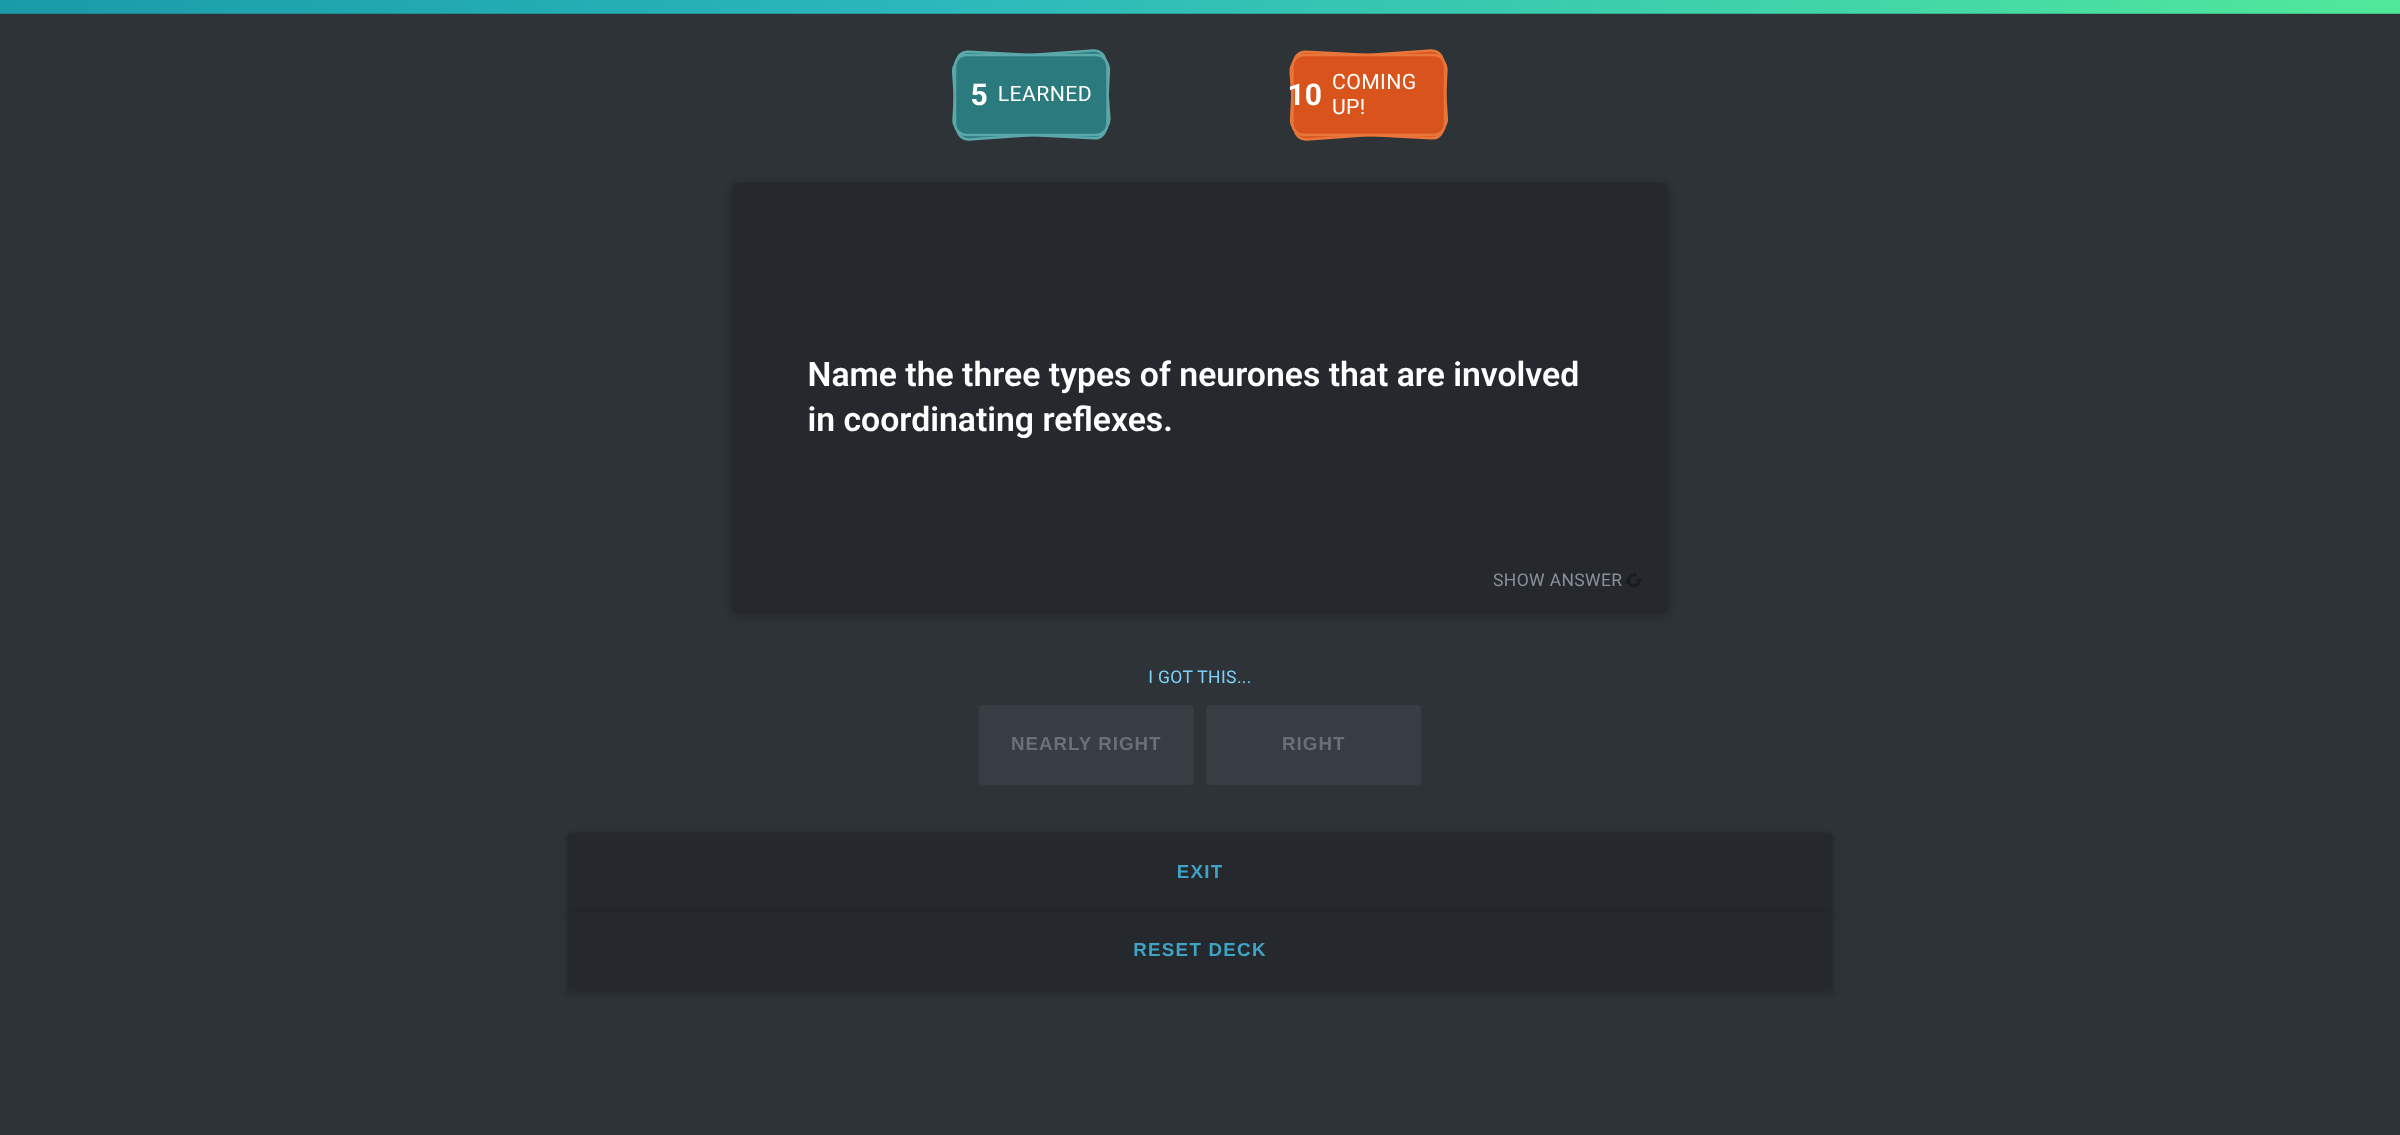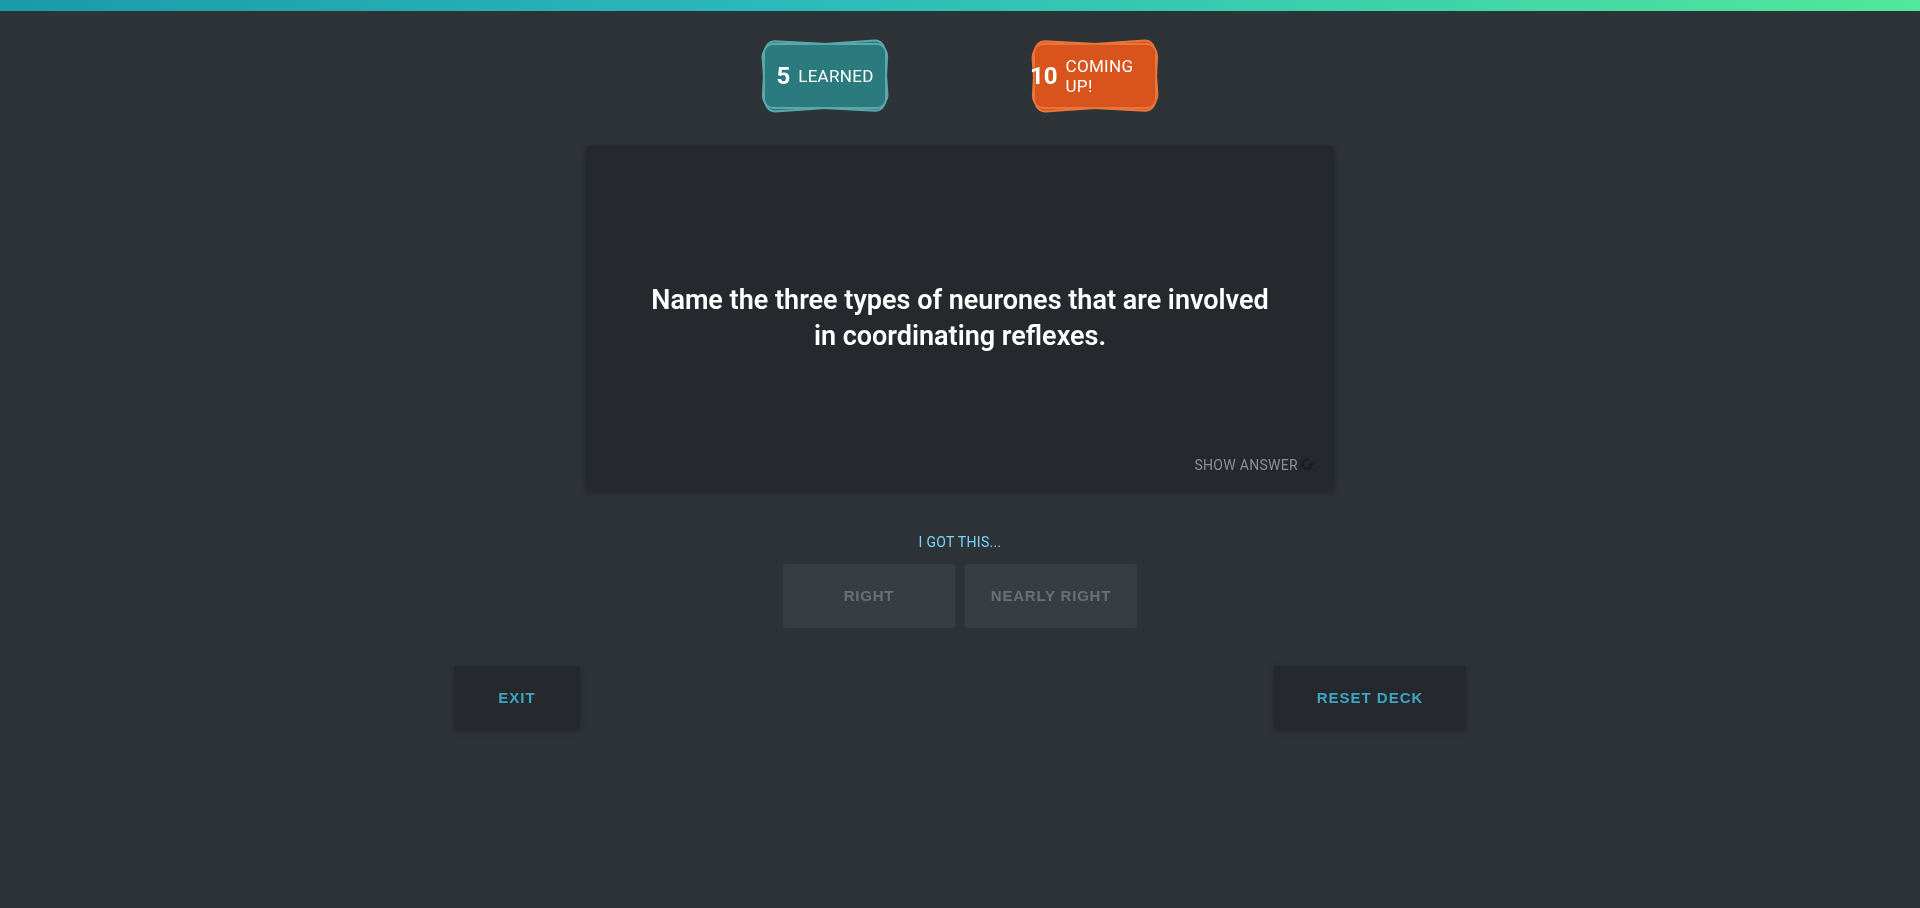--- a/index.html
+++ b/index.html
@@ -112,21 +112,20 @@
       align-items: center;
       justify-content: center;
       padding: 40px 60px;
       box-shadow: 0 2px 8px rgba(0,0,0,0.3);
     }
     
     .flashcard-question {
       color: #ffffff;
       font-size: 27px;
       font-weight: 600;
-      text-align: center;
       line-height: 1.35;
     }
     
     .show-answer {
       position: absolute;
       bottom: 16px;
       right: 18px;
       display: flex;
       align-items: center;
       color: #8a9099;
@@ -171,20 +170,21 @@
       align-items: center;
       justify-content: center;
       text-align: center;
       line-height: 1.3;
     }
     
     .bottom-row {
       width: 1012px;
       display: flex;
       justify-content: space-between;
+      flex-direction: column;
     }
     
     .action-btn {
       height: 63px;
       background-color: #25292e;
       border: none;
       border-radius: 3px;
       color: #3ea4c4;
       font-size: 15px;
       font-weight: 700;
@@ -240,22 +240,22 @@
       <svg class="flip-icon" viewBox="0 0 24 24">
         <path d="M19 8l-4 4h3c0 3.31-2.69 6-6 6-1.01 0-1.97-.25-2.8-.7l-1.46 1.46C8.97 19.54 10.43 20 12 20c4.42 0 8-3.58 8-8h3l-4-4zM6 12c0-3.31 2.69-6 6-6 1.01 0 1.97.25 2.8.7l1.46-1.46C15.03 4.46 13.57 4 12 4c-4.42 0-8 3.58-8 8H1l4 4 4-4H6z" transform="scale(0.9) translate(1,1)"></path>
         <path d="M12 2 L12 6 L16 4 Z M19 11 a7 7 0 1 1 -7 -7 v3 a4 4 0 1 0 4 4 z" fill="#1a1d21"></path>
       </svg>
     </div>
   </div>
 
   <div class="prompt-text">I GOT THIS...</div>
 
   <div class="answer-buttons">
+    <button class="answer-btn">NEARLY RIGHT</button>
     <button class="answer-btn">RIGHT</button>
-    <button class="answer-btn">NEARLY RIGHT</button>
   </div>
 
   <div class="bottom-row">
     <button class="action-btn exit-btn">EXIT</button>
     <button class="action-btn reset-btn">RESET DECK</button>
   </div>
 
 </div>
 
 </body></html>

